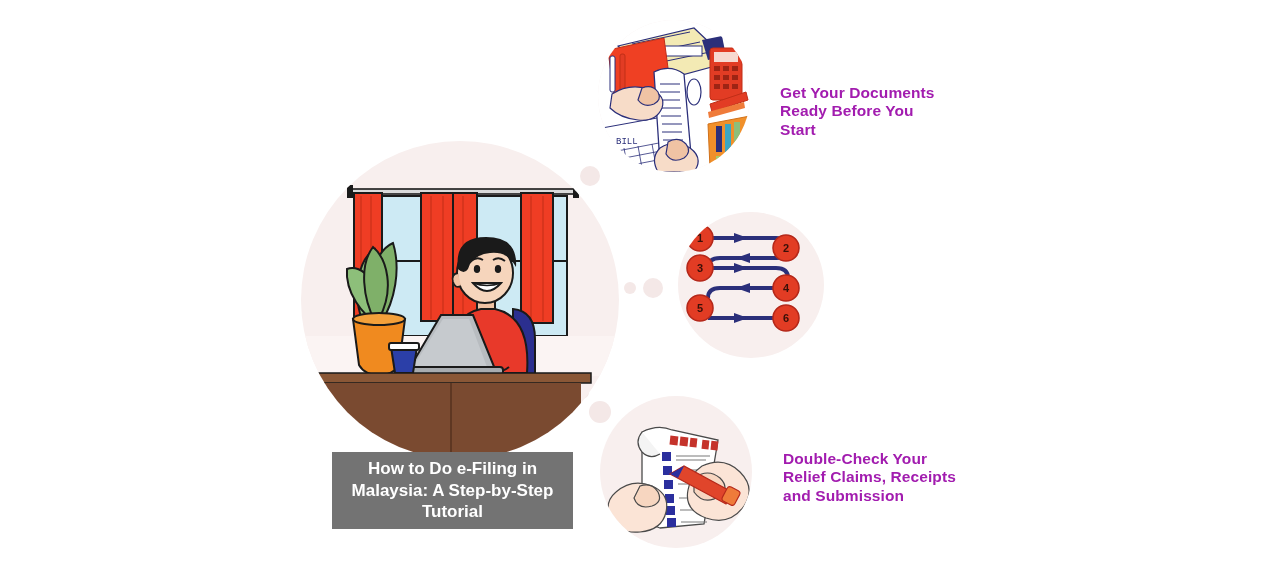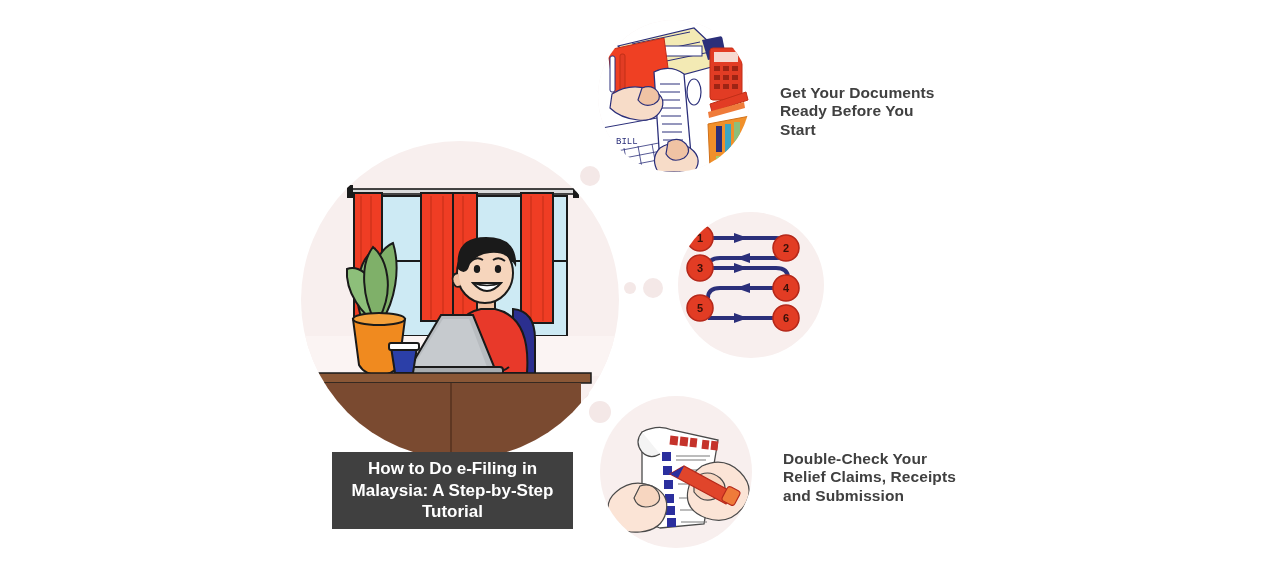--- a/index.html
+++ b/index.html
@@ -46,39 +46,39 @@
     background: #f8efee;
     overflow: hidden;
   }
   #circle-documents { left: 598px; top: 20px;  width: 152px; height: 152px; }
   #circle-steps     { left: 678px; top: 212px; width: 146px; height: 146px; }
   #circle-checklist { left: 600px; top: 396px; width: 152px; height: 152px; }
 
   
   .caption {
     position: absolute;
-    color: #404040;
+    color: #a21caf;
     font-weight: bold;
     font-size: 15.5px;
     line-height: 1.18;
     letter-spacing: 0.1px;
     white-space: pre-line;
   }
   #caption-1 { left: 780px; top: 84px;  width: 215px; }
   #caption-2 { left: 839px; top: 267px; width: 200px; }
   #caption-3 { left: 783px; top: 450px; width: 220px; }
 
   
   #title-banner {
     position: absolute;
     left: 332px;
     top: 452px;
     width: 241px;
     height: 77px;
-    background: #404040;
+    background: #737373;
     color: #ffffff;
     display: flex;
     align-items: center;
     justify-content: center;
     text-align: center;
     font-weight: bold;
     font-size: 17px;
     line-height: 1.28;
     white-space: pre-line;
     box-sizing: border-box;

